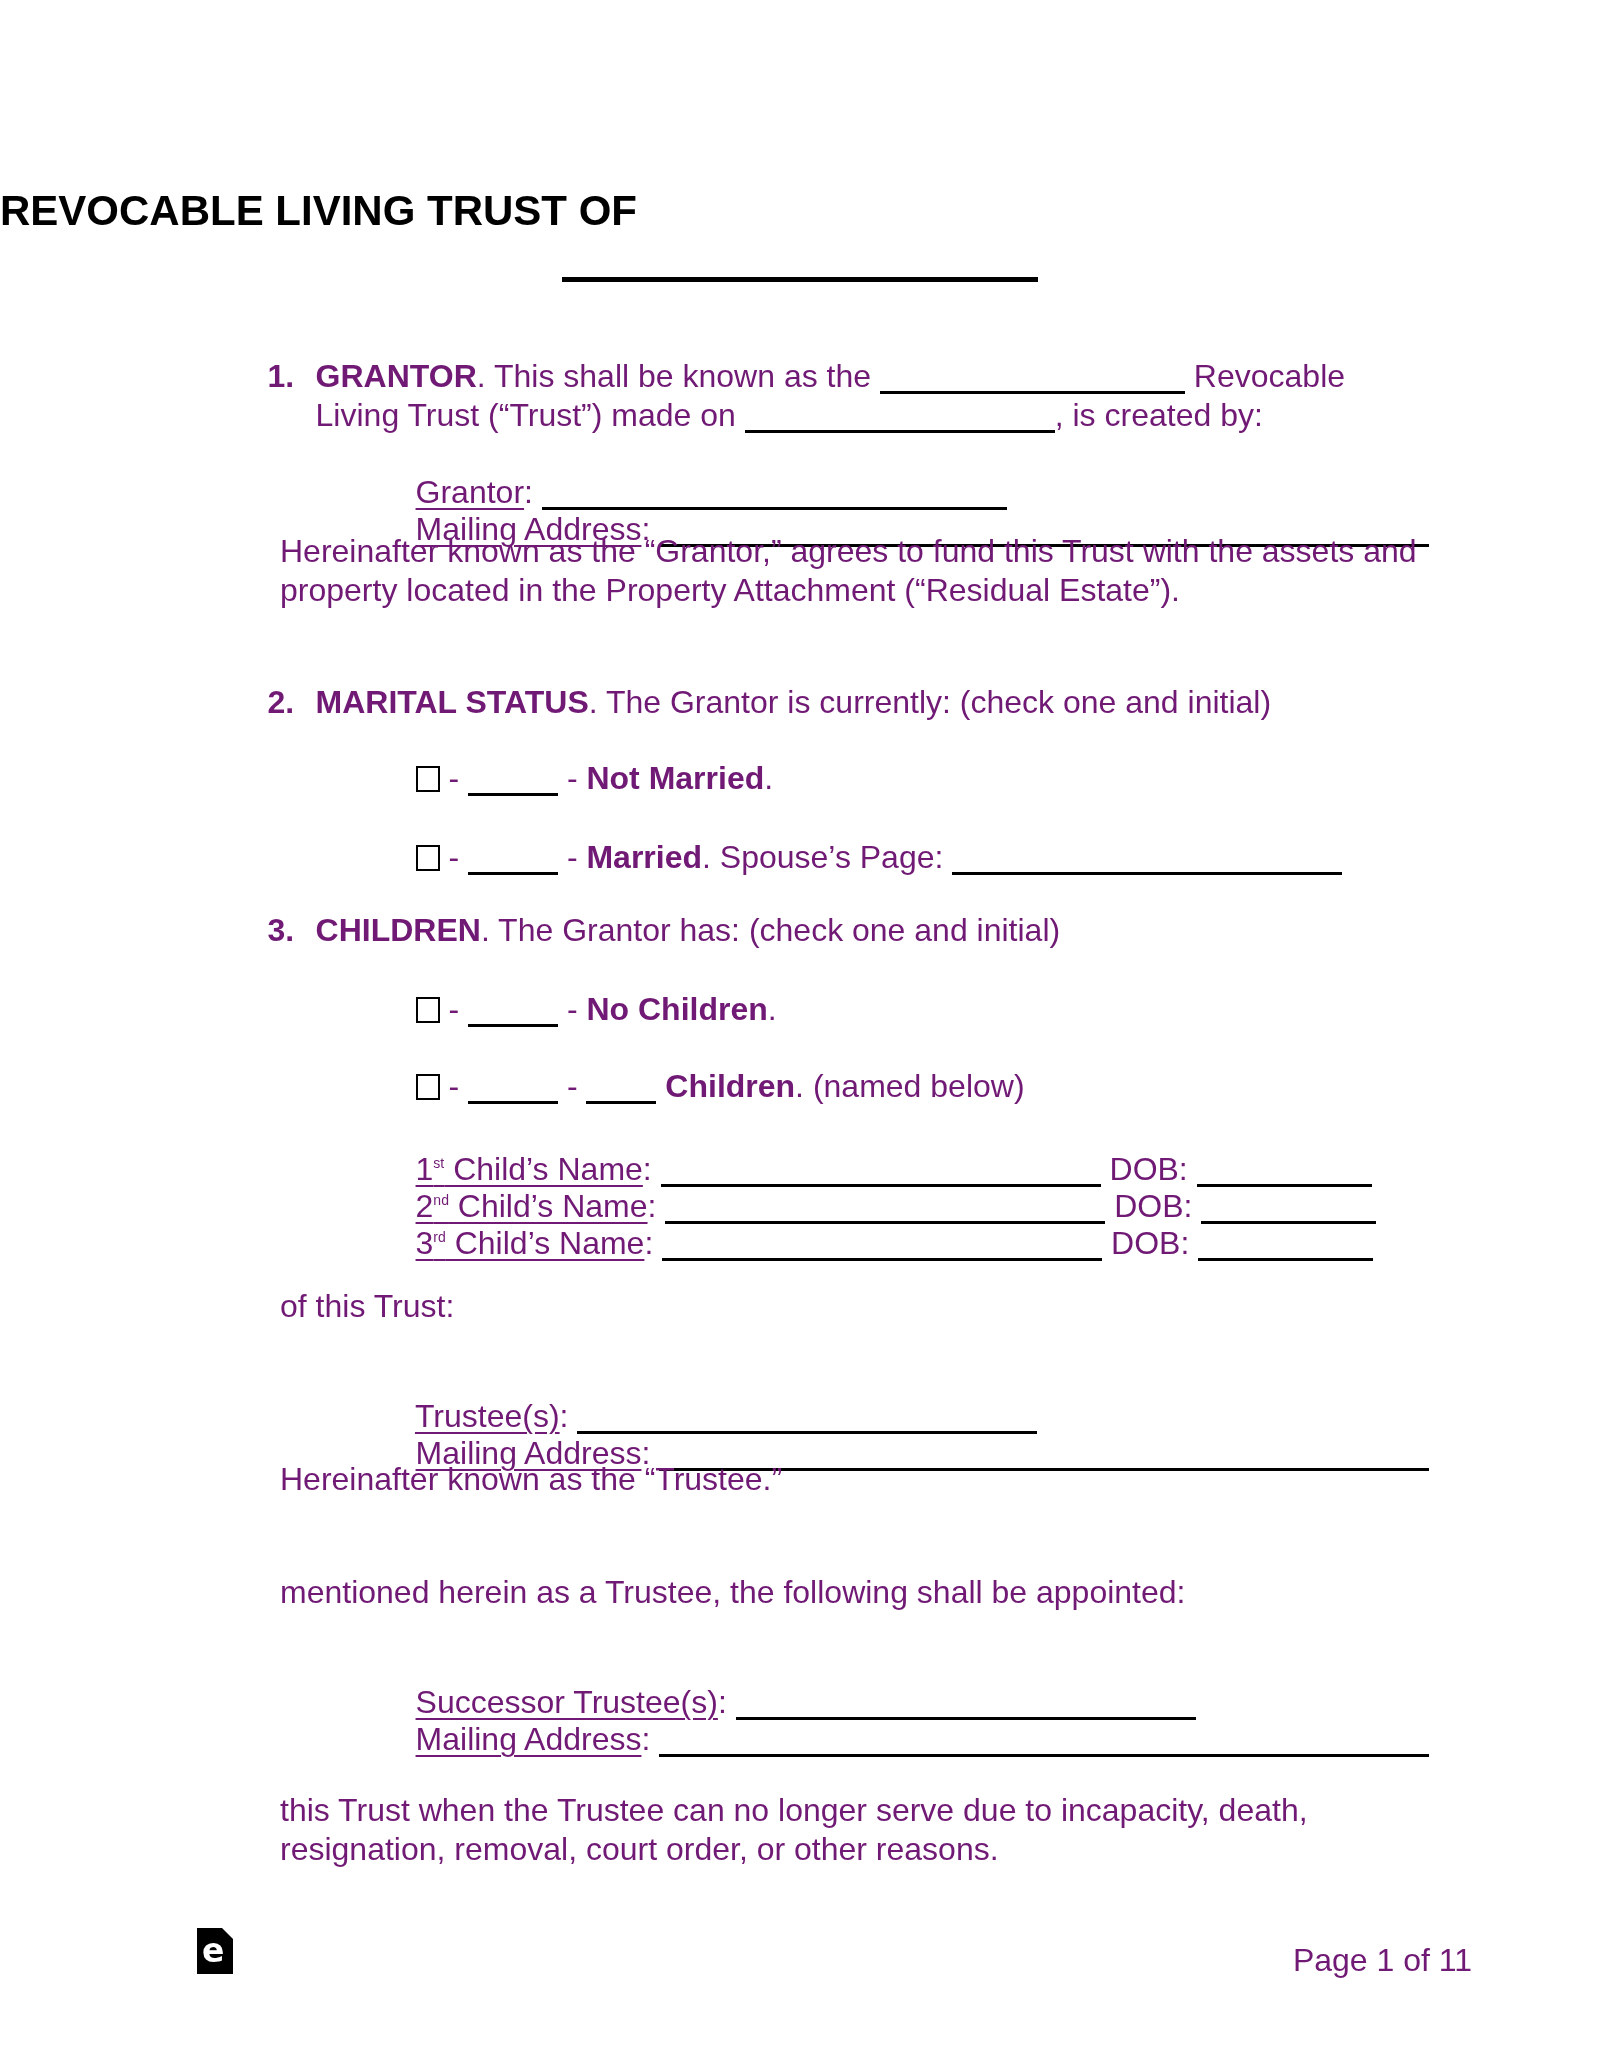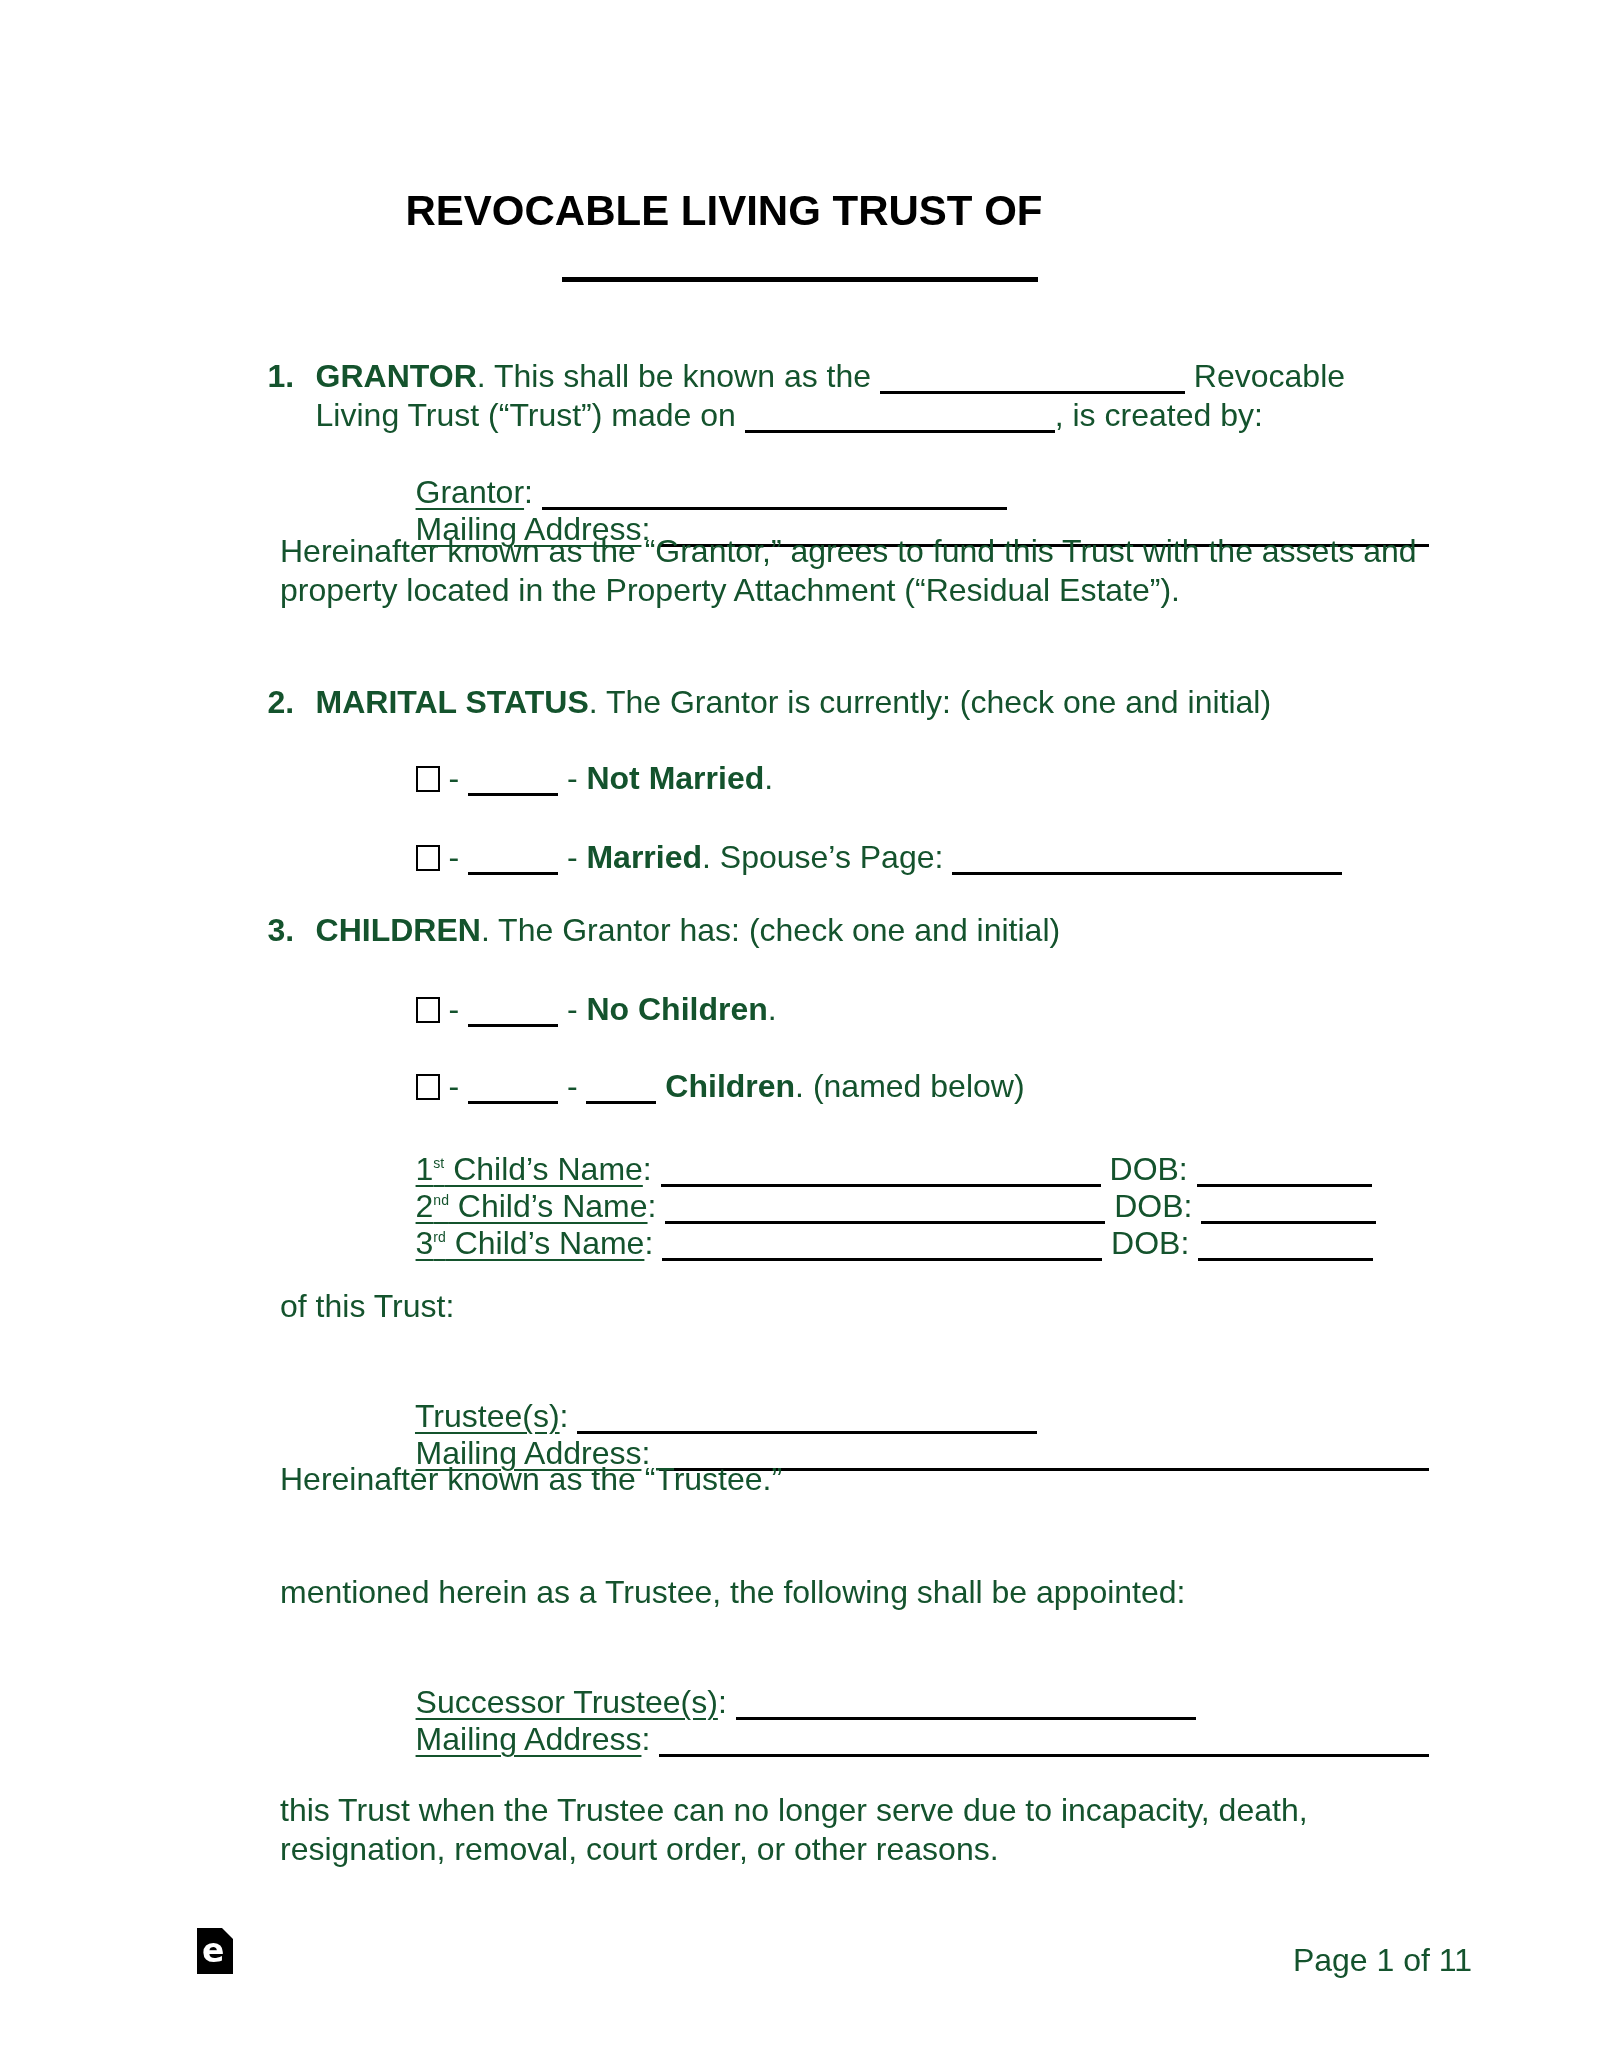--- a/index.html
+++ b/index.html
@@ -2,26 +2,26 @@
 <html><head>
 <meta charset="utf-8">
 <style>
   html,body { margin:0; padding:0; background:#ffffff; }
   .page {
     position:relative; width:1600px; height:2070px; background:#ffffff;
     font-family:"Liberation Sans", sans-serif; color:#000; overflow:hidden;
   }
   .line {
     position:absolute; white-space:pre; font-size:32px; line-height:39px; height:39px;
-    color:#14532d;
+    color:#701a75;
   }
   .b { font-weight:bold; }
   .num { display:inline-block; width:48px; font-weight:bold; }
   .title {
-    position:absolute; left:0; top:188px; width:1448px; text-align:center;
+    position:absolute; left:0; top:188px; width:1448px; text-align:left;
     font-size:42px; line-height:46px; font-weight:bold; white-space:pre;
   }
   .title-blank {
     position:absolute; left:562px; top:277px; width:476px; height:0;
     border-top:5px solid #000;
   }
   .u { text-decoration:underline; text-decoration-thickness:2px; text-underline-offset:5px; }
   .bl {
     display:inline-block; height:1px; border-bottom:3px solid #000;
     vertical-align:-7px;

